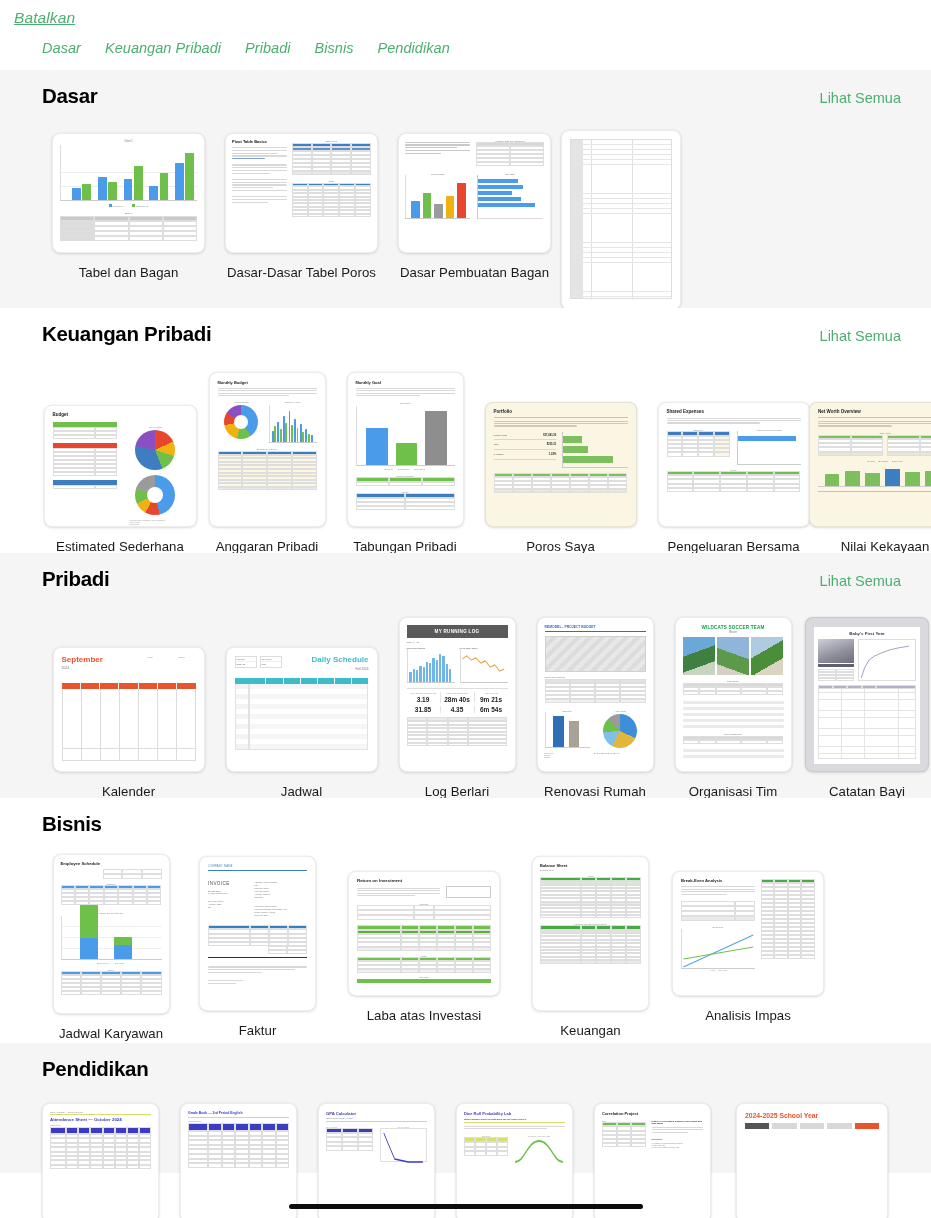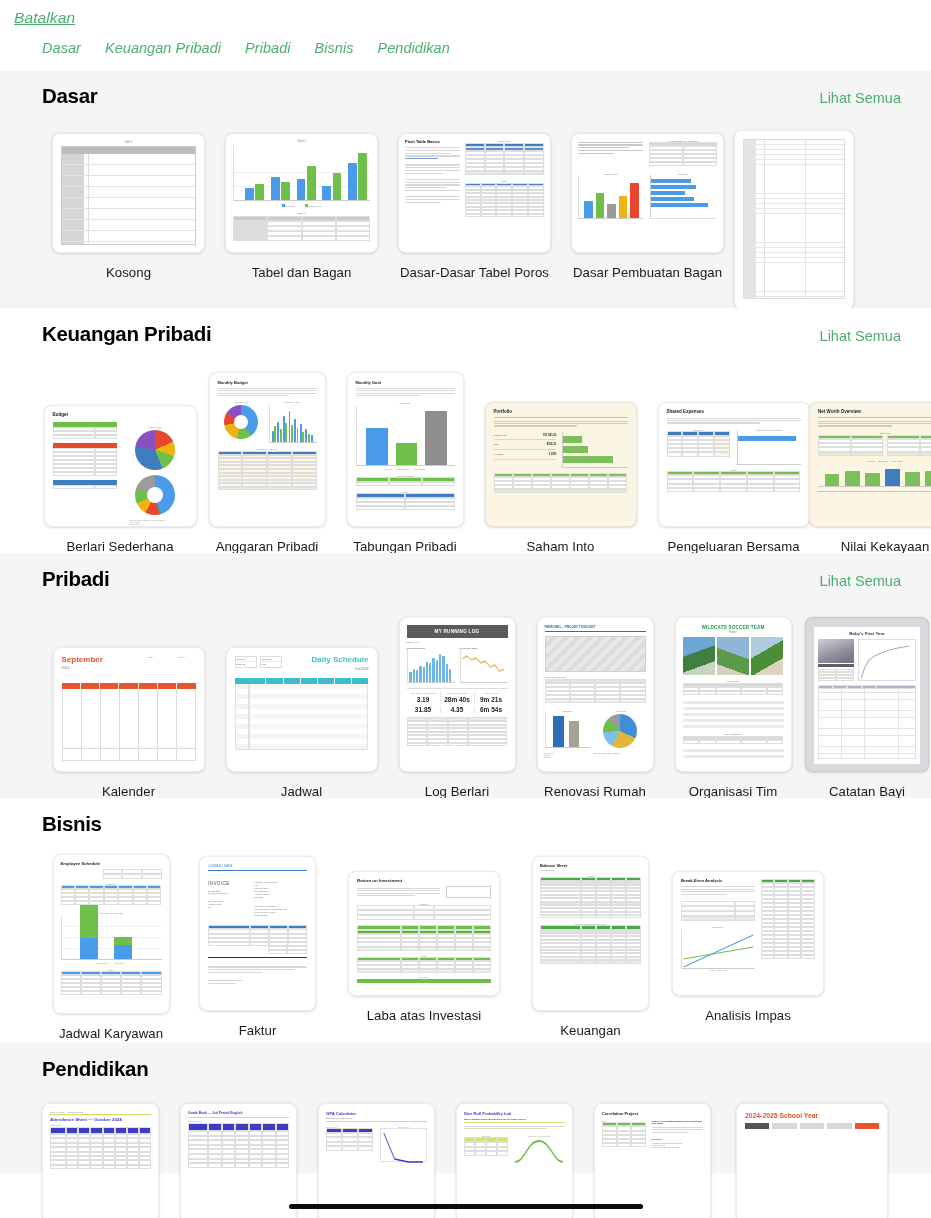--- a/index.html
+++ b/index.html
@@ -90,37 +90,20 @@
     </div>
   </div>
 
   <div class="section alt" id="sec-dasar" style="height:238px;">
     <div class="sec-head">
       <span class="sec-title">Dasar</span>
       <span class="see-all">Lihat Semua</span>
     </div>
     <div class="row" style="padding-top:22px;">
 
-      <div class="cell" style="width:173px;">
-        <div class="card" style="width:153px;height:120px;">
-          <div class="mini" style="padding:7px 8px;">
-            <div style="text-align:center;font-size:2.6px;color:#888;margin-bottom:2px;">Table 1</div>
-            <div class="grid" style="height:99px;border:.4px solid #ccc;">
-              <div class="hdr" style="height:7px;"></div>
-              <div class="side" style="width:22px;top:7px;"></div>
-              <div style="position:absolute;inset:7px 0 0 0;">
-                <div style="position:absolute;inset:0;background:
-                  repeating-linear-gradient(to bottom, transparent 0 5px, #e3e3e3 5px 5.5px),
-                  repeating-linear-gradient(to right, transparent 0 26px, #dcdcdc 26px 26.5px);"></div>
-              </div>
-            </div>
-          </div>
-        </div>
-        <div class="cap">Kosong</div>
-      </div>
 
 
       <div class="cell" style="width:173px;">
         <div class="card" style="width:153px;height:120px;">
           <div class="mini" style="padding:6px 7px;">
             <div style="text-align:center;font-size:2.6px;color:#777;">Chart 1</div>
             <div style="position:relative;height:56px;margin-top:2px;border-left:.4px solid #ddd;border-bottom:.4px solid #ccc;">
               <div style="position:absolute;inset:0;background:repeating-linear-gradient(to bottom,transparent 0 13.5px,#ededed 13.5px 14px);"></div>
               <div class="bar" style="left:8%;width:6.5%;height:22%;background:#4a9bea;"></div>
               <div class="bar" style="left:15.5%;width:6.5%;height:30%;background:#6fc04a;"></div>
@@ -500,21 +483,21 @@
                   <div style="font-size:2px;color:#999;">▪ Car Loans</div>
                   <div style="font-size:2px;color:#999;">▪ Groceries</div>
                   <div style="font-size:2px;color:#999;">▪ Utilities</div>
                   <div style="font-size:2px;color:#999;">▪ Saving Rate, retirement</div>
 
                 </div>
               </div>
             </div>
           </div>
         </div>
-        <div class="cap">Berlari Sederhana</div>
+        <div class="cap">Estimated Sederhana</div>
       </div>
 
       <div class="cell" style="width:138px;">
         <div class="card" style="width:117px;height:155px;">
           <div class="mini" style="padding:8px;">
             <div class="mtitle" style="font-size:4px;">Monthly Budget</div>
             <div style="margin-top:3px;">
               <div class="mline" style="height:1.1px;margin:1.2px 0;"></div>
                 <div class="mline" style="height:1.1px;margin:1.2px 0;"></div>
               <div class="mline" style="height:1.1px;margin:1.2px 0;"></div>
@@ -756,21 +739,21 @@
                   <div class="mtd" style="background:#ebe7d0;height:4px;"></div>
                   <div class="mtd" style="background:#ebe7d0;height:4px;"></div>
                   <div class="mtd" style="background:#ebe7d0;height:4px;"></div>
                   <div class="mtd" style="background:#ebe7d0;height:4px;"></div>
                   <div class="mtd" style="background:#ebe7d0;height:4px;"></div>
                   <div class="mtd" style="background:#ebe7d0;height:4px;"></div>
                 </div>
             </div>
           </div>
         </div>
-        <div class="cap">Saham Into</div>
+        <div class="cap">Poros Saya</div>
       </div>
 
       <div class="cell" style="width:173px;">
         <div class="card" style="width:152px;height:125px;">
           <div class="mini" style="padding:7px 8px;">
             <div class="mtitle" style="font-size:4.5px;">Shared Expenses</div>
             <div style="margin-top:3px;">
               <div class="mline" style="height:1.1px;margin:1.4px 0;"></div>
               <div class="mline" style="height:1.1px;margin:1.4px 0;"></div>
               <div class="mline" style="height:1.1px;margin:1.4px 0;width:70%;"></div>

